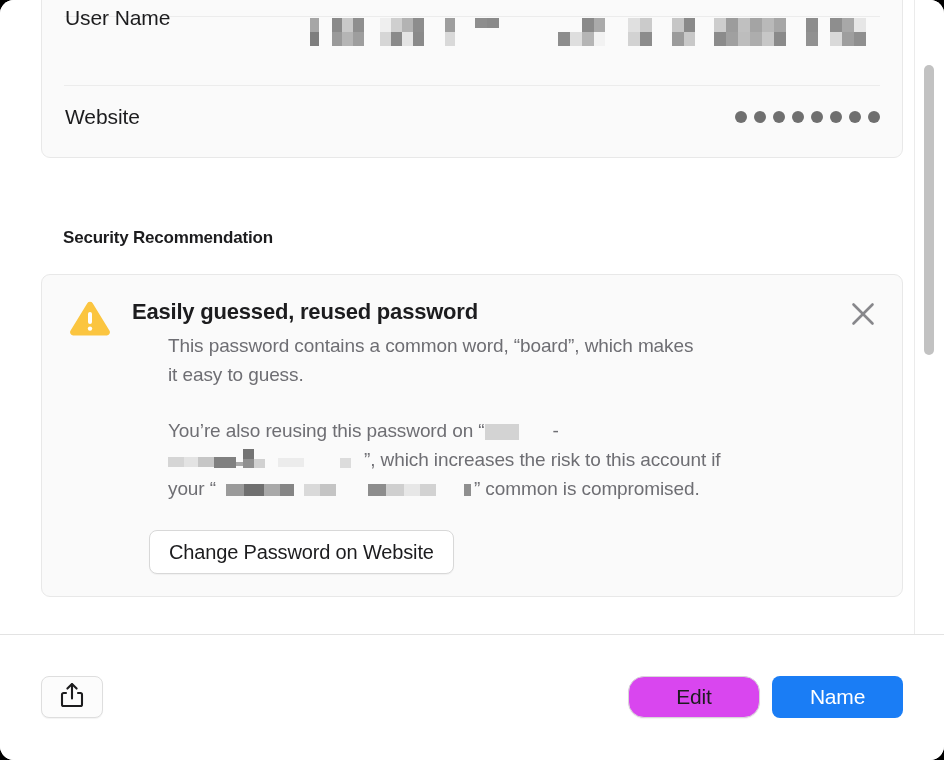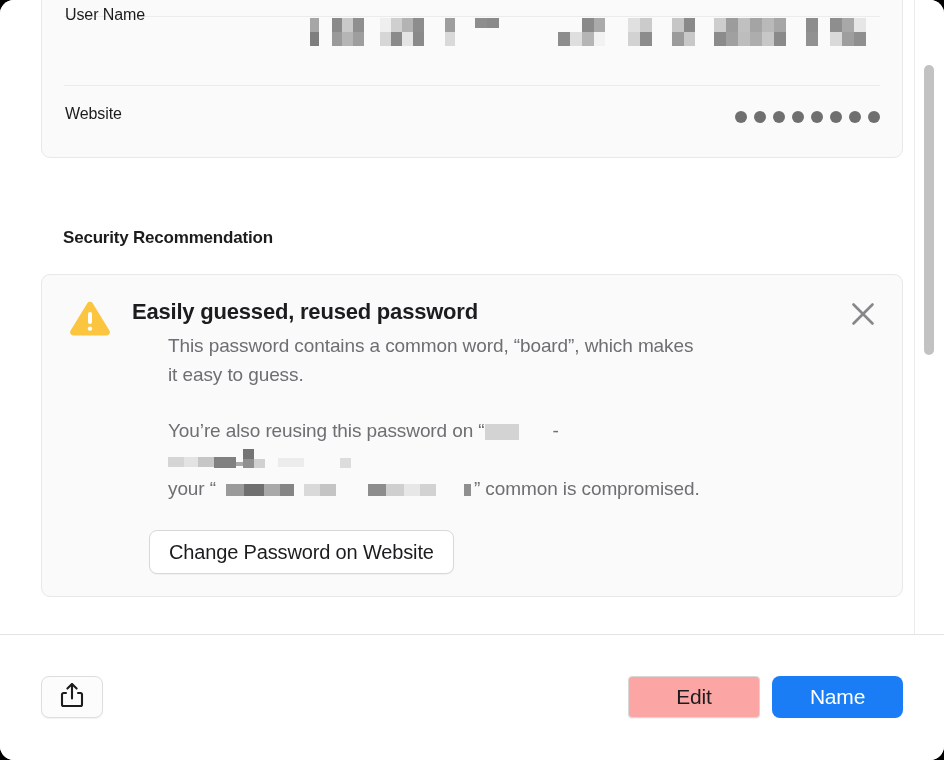--- a/index.html
+++ b/index.html
@@ -62,21 +62,21 @@
     left: 22px;
     right: 22px;
     top: 45px;
     height: 1px;
     background: #ececec;
   }
   .cred-divider.d2 { top: 114px; }
   .cred-label {
     position: absolute;
     left: 23px;
-    font-size: 16px;
+    font-size: 21px;
     color: #1c1c1e;
     letter-spacing: -0.1px;
   }
   .cred-row.row-user .cred-label { top: 20px; }
   .cred-row.row-pass .cred-label { top: 18px; }
 
   
   .redact {
     position: absolute;
     display: inline-block;
@@ -235,23 +235,23 @@
     justify-content: center;
     cursor: default;
     box-sizing: border-box;
   }
   .edit-btn {
     position: absolute;
     left: 628px;
     top: 41px;
     width: 132px;
     height: 42px;
-    background: #fca5a5;
+    background: #d946ef;
     border: 1px solid #d8d8d8;
-    border-radius: 4px;
+    border-radius: 16px;
     box-shadow: 0 1px 1px rgba(0,0,0,0.05);
     font-size: 21px;
     color: #1c1c1e;
     letter-spacing: -0.2px;
     font-family: "Liberation Sans", sans-serif;
     cursor: default;
     display: flex;
     align-items: center;
     justify-content: center;
     box-sizing: border-box;
@@ -390,21 +390,21 @@
           <span class="redact" style="left:0px;  top:8px;  width:16px; height:10px; background:#d5d5d5;"></span>
           <span class="redact" style="left:16px; top:8px;  width:14px; height:10px; background:#e3e3e3;"></span>
           <span class="redact" style="left:30px; top:8px;  width:16px; height:10px; background:#c6c6c6;"></span>
           <span class="redact" style="left:46px; top:8px;  width:22px; height:11px; background:#808080;"></span>
           <span class="redact" style="left:68px; top:13px; width:7px;  height:4px;  background:#a9a9a9;"></span>
           <span class="redact" style="left:75px; top:0px;  width:11px; height:10px; background:#747474;"></span>
           <span class="redact" style="left:75px; top:10px; width:11px; height:9px;  background:#909090;"></span>
           <span class="redact" style="left:86px; top:10px; width:11px; height:9px;  background:#d1d1d1;"></span>
           <span class="redact" style="left:110px;top:9px;  width:26px; height:9px;  background:#ececec;"></span>
           <span class="redact" style="left:172px;top:9px;  width:11px; height:10px; background:#dcdcdc;"></span>
-        </span><br>
+        </span><span>”, which increases the risk to this account if</span><br>
         <span>your “</span><span class="redact-group" style="position:relative; display:inline-block; width:258px; height:18px; vertical-align:-4px;">
           <span class="redact" style="left:10px; top:3px;  width:18px; height:12px; background:#9a9a9a;"></span>
           <span class="redact" style="left:28px; top:3px;  width:20px; height:12px; background:#6f6f6f;"></span>
           <span class="redact" style="left:48px; top:3px;  width:16px; height:12px; background:#a8a8a8;"></span>
           <span class="redact" style="left:64px; top:3px;  width:14px; height:12px; background:#858585;"></span>
           <span class="redact" style="left:88px; top:3px;  width:16px; height:12px; background:#d9d9d9;"></span>
           <span class="redact" style="left:104px;top:3px;  width:16px; height:12px; background:#c4c4c4;"></span>
           <span class="redact" style="left:152px;top:3px;  width:18px; height:12px; background:#8d8d8d;"></span>
           <span class="redact" style="left:170px;top:3px;  width:18px; height:12px; background:#cfcfcf;"></span>
           <span class="redact" style="left:188px;top:3px;  width:16px; height:12px; background:#e7e7e7;"></span>

